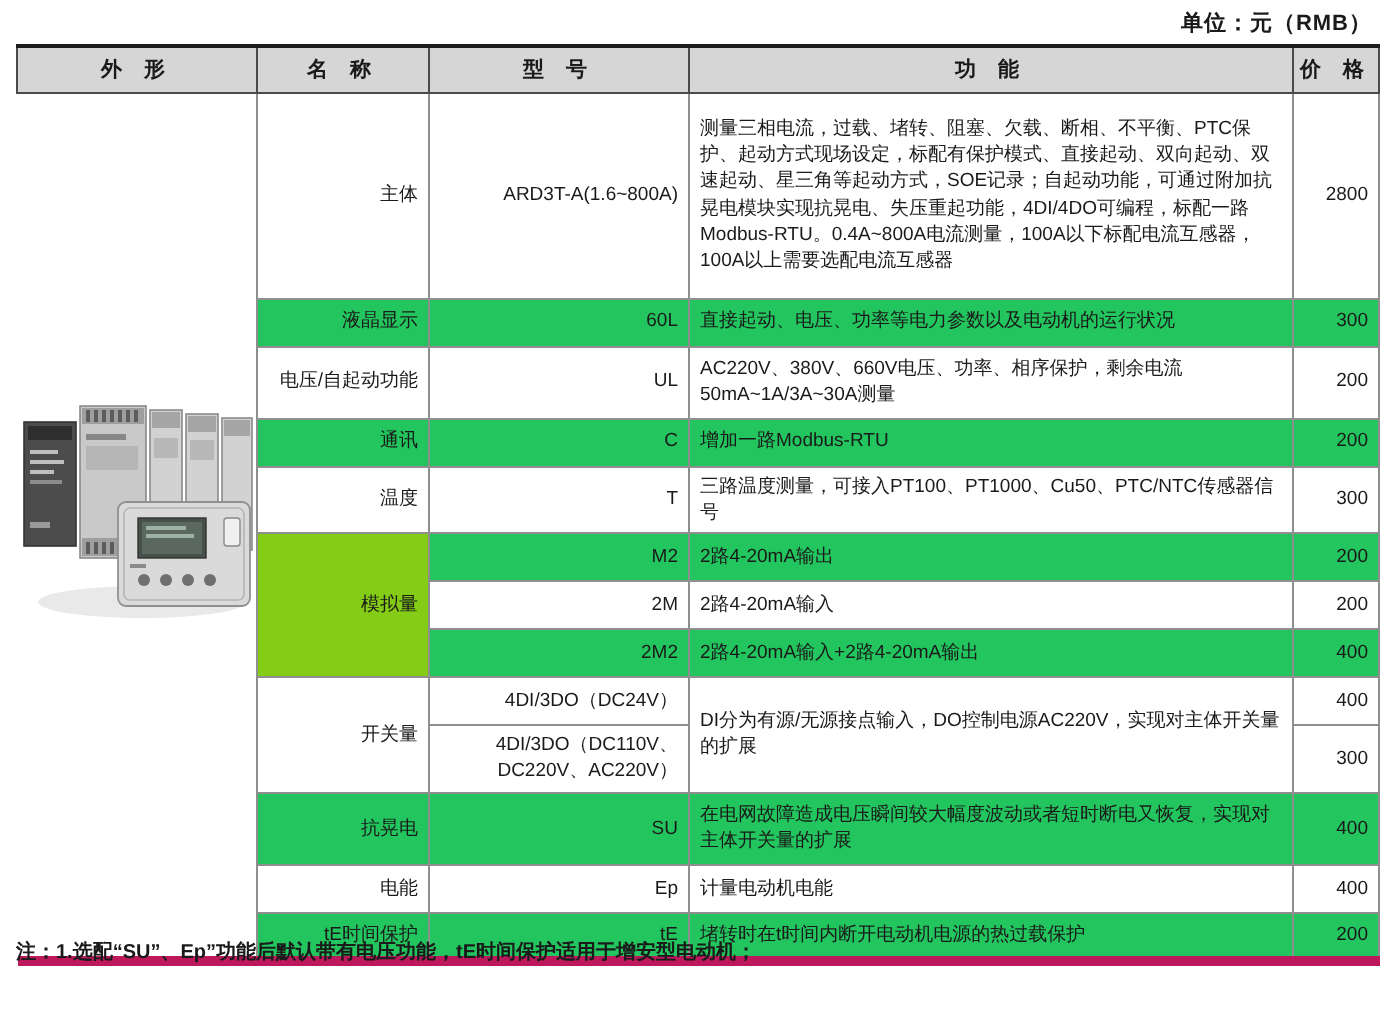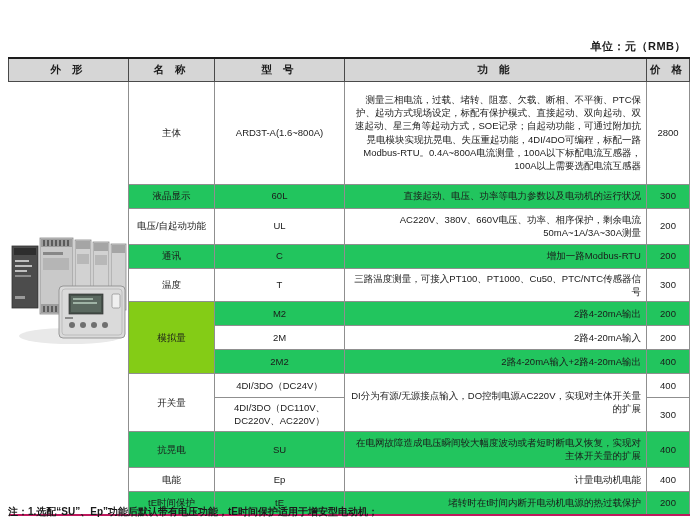--- a/index.html
+++ b/index.html
@@ -4,32 +4,32 @@
 <style>
   * { margin:0; padding:0; box-sizing:border-box; }
   html,body { background:#fff; }
   body {
     width:696px; height:517px;
     font-family:"Liberation Sans","DejaVu Sans",sans-serif;
     color:#1a1a1a;
     position:relative;
     overflow:hidden;
   }
-  .page { position:absolute; inset:0;margin-top:35px; }
+  .page { position:absolute; inset:0; }
   .unit-label {
     position:absolute; top:4px; right:10px;
     font-size:11px; font-weight:bold; letter-spacing:0.5px;
   }
   table.spec {
     position:absolute; top:22px; left:8px;
     width:681px;
     border-collapse:collapse;
     table-layout:fixed;
     border-top:2px solid #1c1c1c;
-    border-bottom:2px solid #be185d;
+    border-bottom:5px solid #be185d;
     font-size:9.5px;
   }
   col.c-appear { width:120px; }
   col.c-name   { width:86px; }
   col.c-model  { width:130px; }
   col.c-func   { width:302px; }
   col.c-price  { width:43px; }
   th {
     background:#d6d6d6;
     border:1px solid #4a4a4a;
@@ -37,28 +37,28 @@
     height:23px; letter-spacing:4px;
     text-align:center;
   }
   td {
     border:1px solid #8f8f8f;
     padding:3px 5px;
     vertical-align:middle;
     line-height:1.4;
     background:#fff;
   }
-  td.center { text-align:center; }
+  td.center { text-align:right; }
   tr.g td { background:#22c55e; }
   td.appearance {
     border-left:none; border-bottom:none;
     background:#fff !important;
     position:relative;
   }
-  td.func { text-align:right; }
+  td.func { text-align:left; }
   tr.h-main td { height:103px; }
   tr.h-2line td { height:36px; }
   tr.h-1line td { height:24px; }
   .notes {
     position:absolute; left:8px; top:468px;
     font-size:10px; font-weight:bold; line-height:1.75;text-align:right;
   }
   .notes .n2 { padding-left:21px; }
   
   .photo-wrap {

